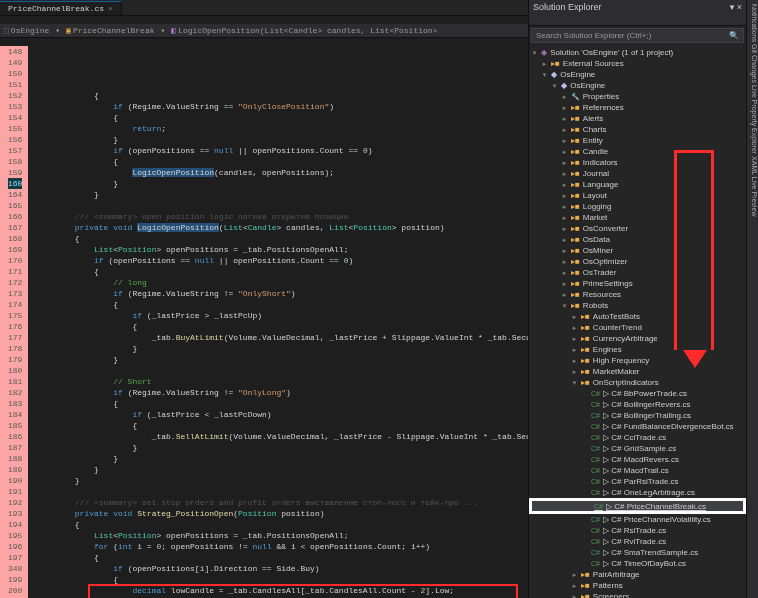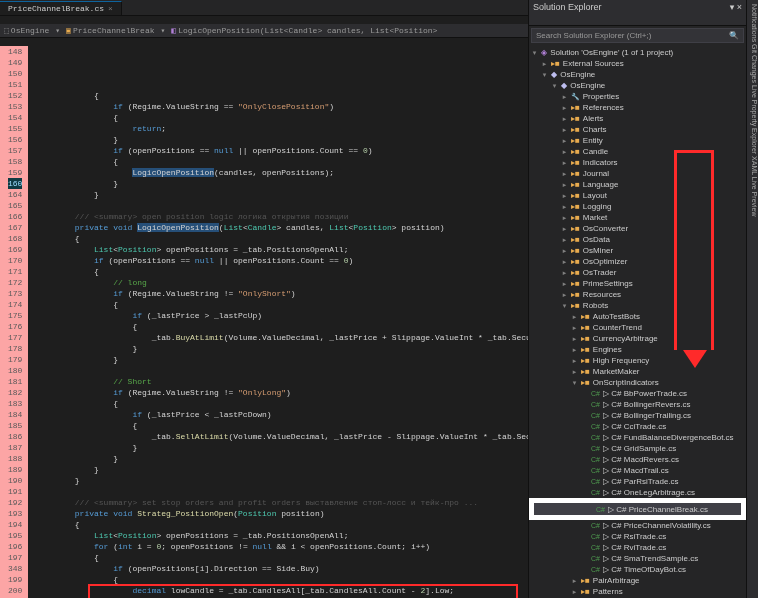--- a/index.html
+++ b/index.html
@@ -134,22 +134,23 @@
     display:flex;
     align-items:center;
     height:11px;
     padding-left:4px;
     gap:3px;
     white-space: nowrap;
     cursor:pointer;
   }
   .tree-node.selected {
     background:#3f3f46;
-    border:5px solid #ffffff;
-    height:22px;
+    border:3px solid #ffffff;
+    height:16px;
+    text-decoration:underline;
   }
   .twisty {
     width:7px;
     color:#808080;
     font-size:7px;
     display:inline-block;
     text-align:center;
   }
   .icon-folder { color:#e8ab4e; font-size:8px;}
   .icon-cs { color:#4f9b4f; font-size:7px;}
@@ -459,26 +460,26 @@
         <span>▷ C# BollingerRevers.cs</span>
       </div>
       <div class="tree-node depth-5">
         <span class="twisty"></span>
         <span class="icon-cs">C#</span>
         <span>▷ C# BollingerTrailing.cs</span>
       </div>
       <div class="tree-node depth-5">
         <span class="twisty"></span>
         <span class="icon-cs">C#</span>
+        <span>▷ C# FundBalanceDivergenceBot.cs</span>
+      </div>
+      <div class="tree-node depth-5">
+        <span class="twisty"></span>
+        <span class="icon-cs">C#</span>
         <span>▷ C# CciTrade.cs</span>
-      </div>
-      <div class="tree-node depth-5">
-        <span class="twisty"></span>
-        <span class="icon-cs">C#</span>
-        <span>▷ C# FundBalanceDivergenceBot.cs</span>
       </div>
       <div class="tree-node depth-5">
         <span class="twisty"></span>
         <span class="icon-cs">C#</span>
         <span>▷ C# GridSample.cs</span>
       </div>
       <div class="tree-node depth-5">
         <span class="twisty"></span>
         <span class="icon-cs">C#</span>
         <span>▷ C# MacdRevers.cs</span>

